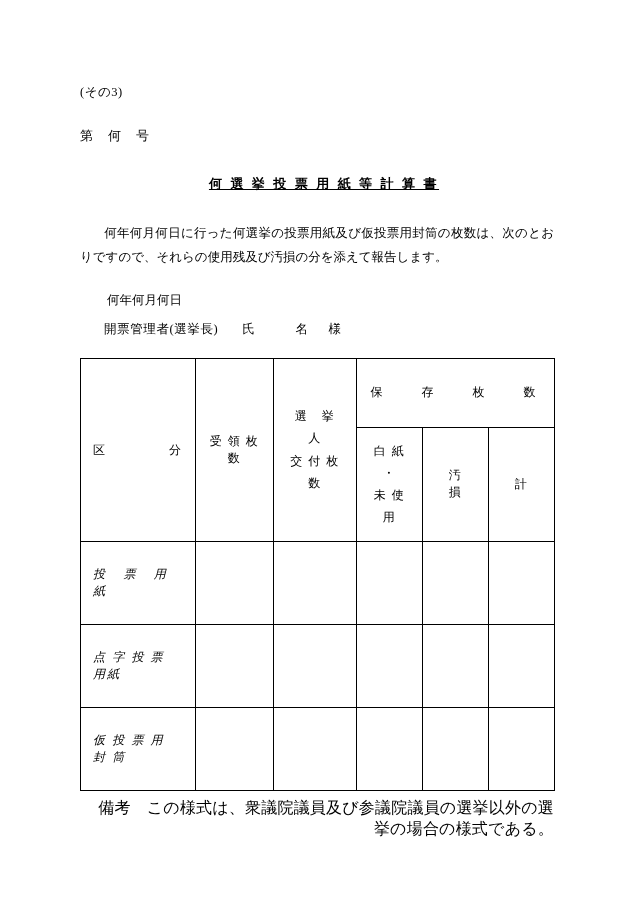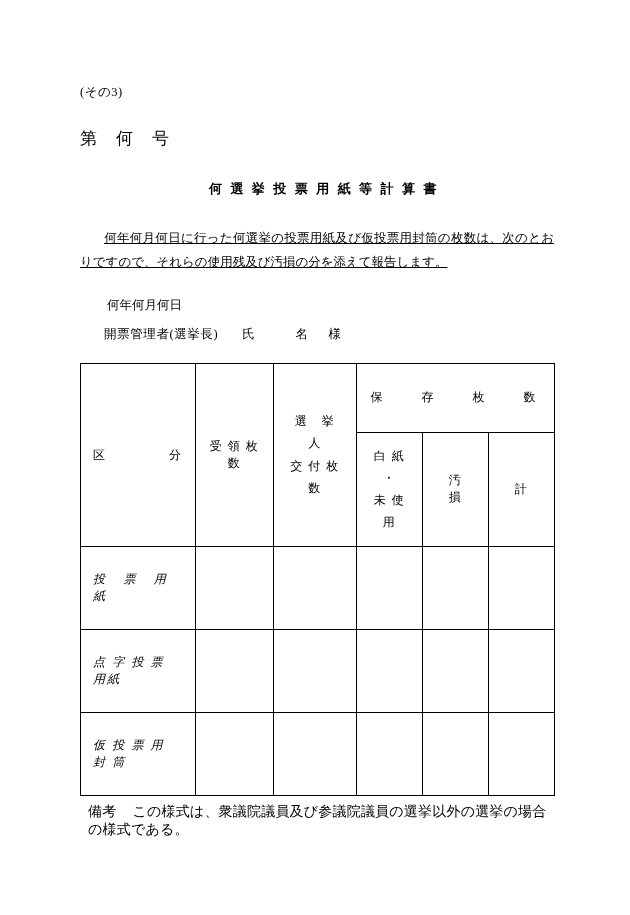--- a/index.html
+++ b/index.html
@@ -28,37 +28,37 @@
     top: 84px;
     width: 474px;
   }
 
   .line-form-no {
     font-size: 12.5px;
     letter-spacing: 0.5px;
     margin: 0 0 26px 0;
   }
   .line-doc-no {
-    font-size: 17px;
+    font-size: 13px;
     letter-spacing: 1px;
     margin: 0 0 30px 0;
   }
   .doc-title {
     text-align: center;
     font-size: 13px;
     letter-spacing: 2.6px;
     margin: 0 0 28px 0;
     padding-left: 14px;
+    text-decoration: underline;
   }
   .para {
     font-size: 12.5px;
     line-height: 1.95;
     margin: 0 0 22px 0;
     text-align: justify;
-    text-decoration: underline;
   }
   .para .indent {
     display: inline-block;
     width: 24px;
   }
   .line-date {
     font-size: 12.5px;
     margin: 0 0 12px 0;
     padding-left: 27px;
   }
@@ -135,24 +135,25 @@
   .label-cell {
     text-align: left !important;
     padding-left: 12px !important;
     letter-spacing: 3.2px;
     font-size: 12px;
   }
   .label-cell.tight {
     letter-spacing: 2.1px;
   }
   .note {
-    font-size: 14px;
+    font-size: 16px;
     margin: 7px 0 0 0;
     padding-left: 8px;
     letter-spacing: 0.2px;
+    text-align: right;
   }
   .note .sp { display:inline-block; width: 16px; }
 </style>
 </head>
 <body>
 
 <div class="page">
   <div class="doc-body">
 
     <p class="line-form-no">(その3)</p>

